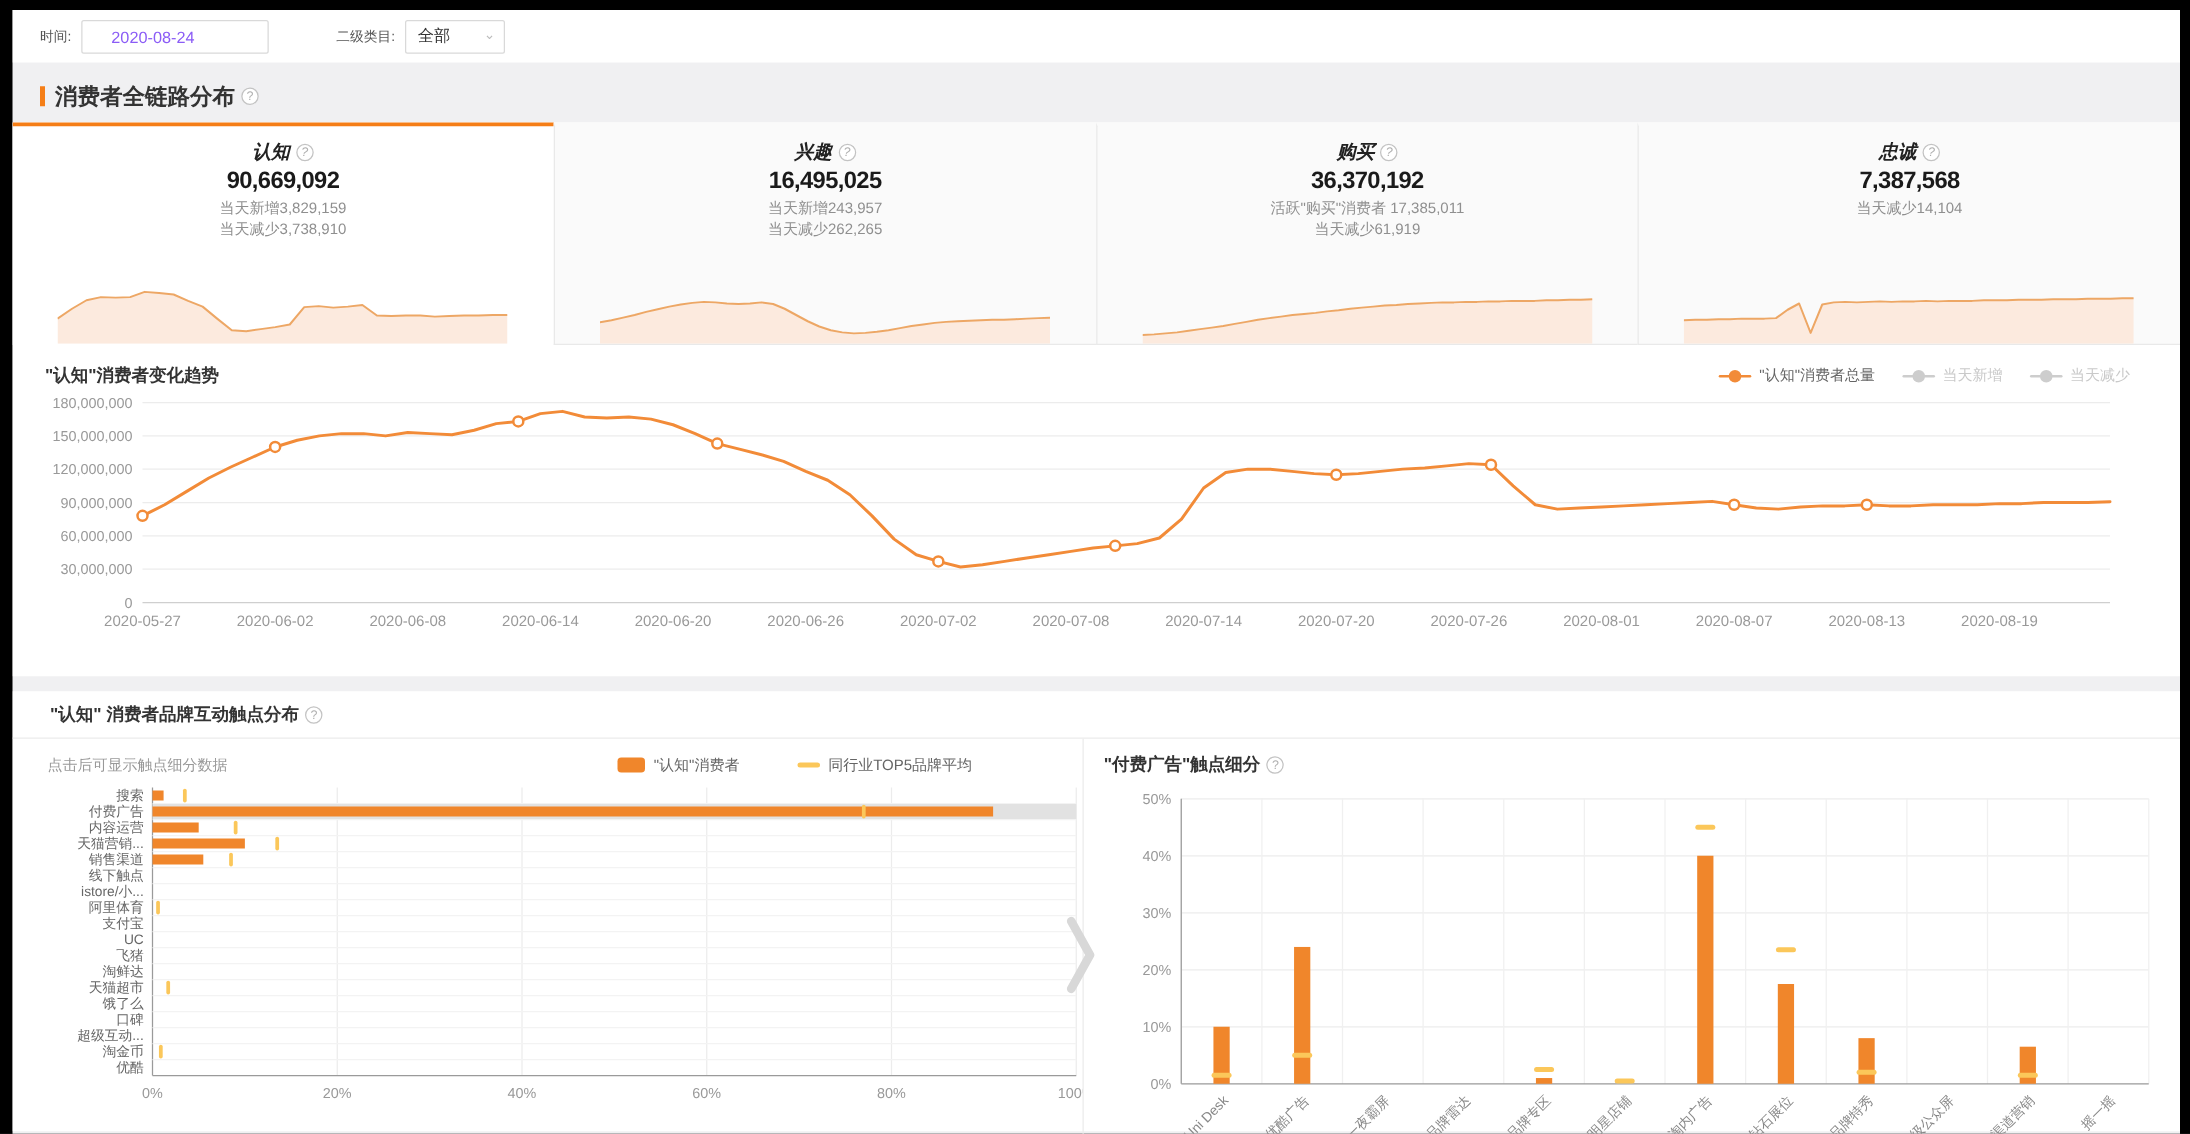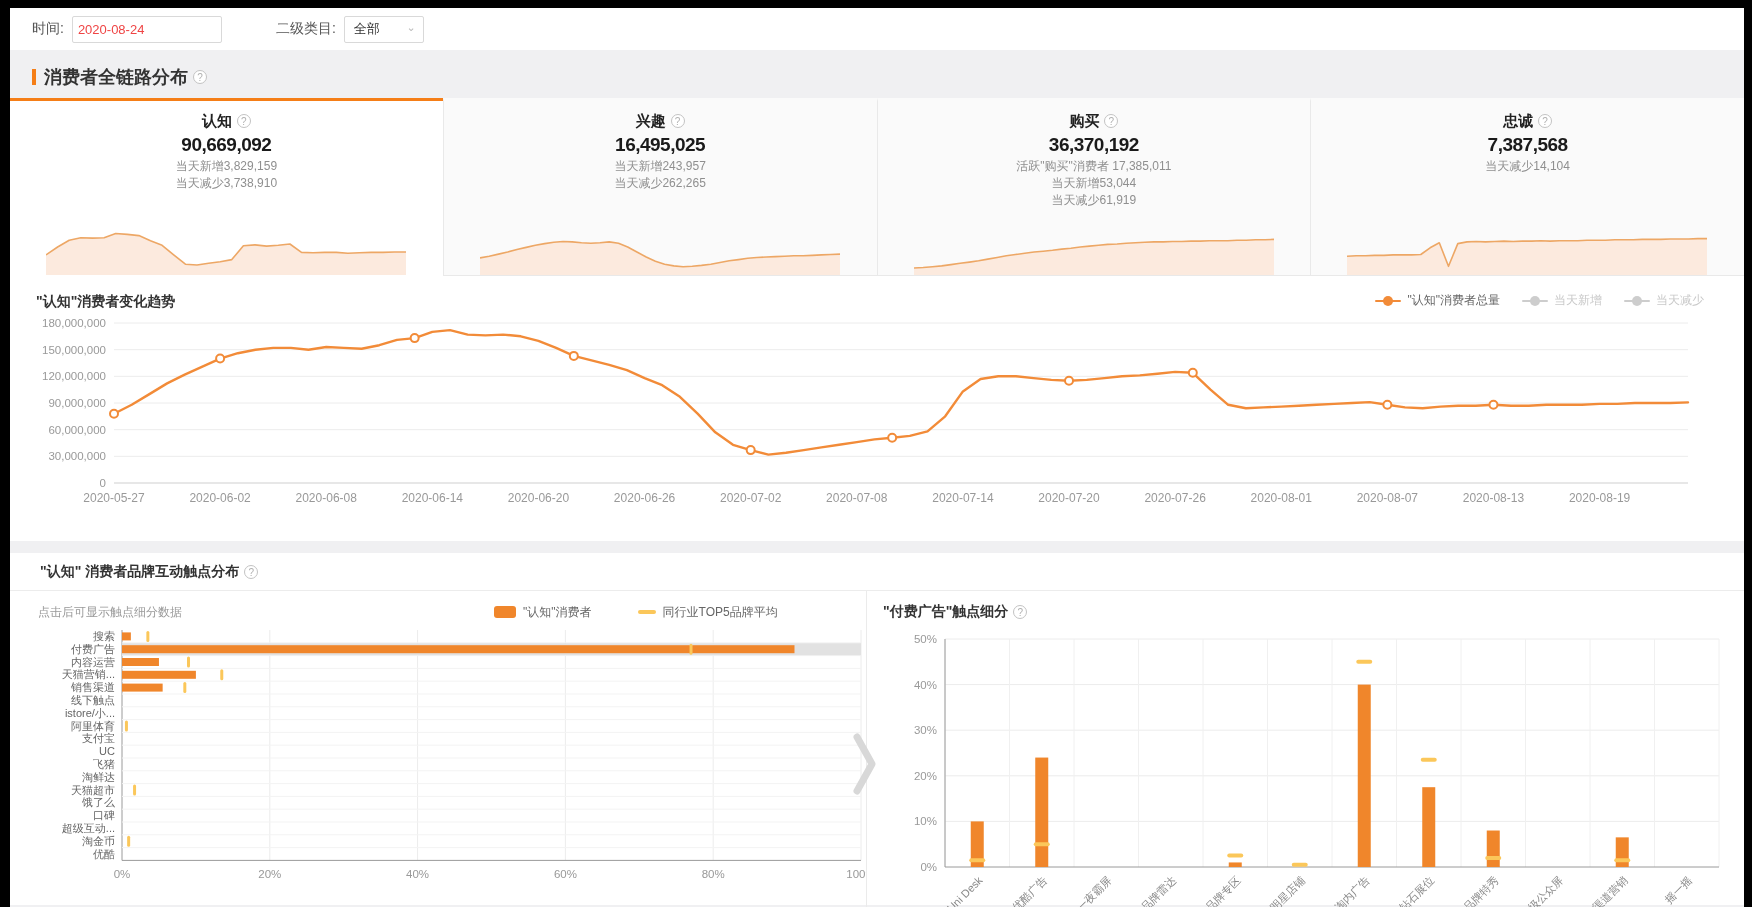--- a/index.html
+++ b/index.html
@@ -2,23 +2,23 @@
 <html><head>
 <meta charset="utf-8">
 <style>
   * { margin:0; padding:0; box-sizing:border-box; }
   html,body { width:1752px; height:907px; overflow:hidden; background:#000; }
   body { font-family:"Liberation Sans","DejaVu Sans",sans-serif; }
   .page { position:absolute; left:10px; top:8px; width:1734px; height:899px; background:#f0f0f2; overflow:hidden; }
 
   
   .topbar { height:42px; background:#fff; display:flex; align-items:center; padding-left:22px; }
-  .tb-label { font-size:14px; color:#555; margin-right:8px; }
+  .tb-label { font-size:11px; color:#555; margin-right:8px; }
   .tb-input { width:150px; height:27px; border:1px solid #d9d9d9; border-radius:2px; background:#fff;
-              font-size:13px; color:#ef4444; padding-left:5px; font-family:inherit; }
+              font-size:13px; color:#8b5cf6; padding-left:23px; font-family:inherit; }
   .tb-gap { width:54px; }
   .tb-select { width:80px; height:27px; border:1px solid #d9d9d9; border-radius:2px; background:#fff;
                font-size:13px; color:#333; display:flex; align-items:center; padding-left:9px; position:relative; cursor:pointer; }
   .tb-select .chev { position:absolute; right:7px; top:4px; color:#bbb; font-size:11px; }
 
   
   .section-header { display:flex; align-items:center; margin:15px 0 9px 22px; }
   .accent-bar { width:4px; height:16px; background:#f57e17; margin-right:8px; }
   .section-title { font-size:18px; font-weight:bold; color:#333; }
 
@@ -26,21 +26,21 @@
            color:#b0b0b0; font-size:10px; line-height:13px; text-align:center; margin-left:5px;
            font-weight:normal; vertical-align:1px; background:#fff; }
 
   
   .main-panel { background:#fff; }
   .cards { display:flex; }
   .card { flex:1; position:relative; height:178px; background:#fafafa; border-top:3px solid transparent;
           border-left:1px solid #e9e9e9; border-bottom:1px solid #e9e9e9; padding-top:11px; cursor:pointer; }
   .card:first-child { border-left:none; }
   .card.active { background:#fff; border-top-color:#f57e17; border-bottom-color:transparent; }
-  .card-title { text-align:center; font-size:15px; font-weight:bold; color:#222; }
+  .card-title { text-align:center; font-size:15px; font-weight:bold; color:#222;font-style:italic; }
   .card-value { text-align:center; font-size:19px; font-weight:bold; color:#1a1a1a; letter-spacing:-0.5px; margin:3px 0 2px; }
   .card-sub { text-align:center; font-size:12px; color:#8f8f8f; line-height:17px; }
   .spark { position:absolute; bottom:0; left:36px; }
 
   .trend-wrap { padding:16px 26px 4px 26px; position:relative; }
   .trend-title { font-size:14px; font-weight:bold; color:#333; }
   .trend-legend { position:absolute; right:40px; top:16px; display:flex; align-items:center; }
   .tl-item { display:flex; align-items:center; margin-left:22px; cursor:pointer; }
   .tl-glyph { position:relative; width:26px; height:10px; margin-right:6px; }
   .tl-glyph .ln { position:absolute; left:0; right:0; top:4px; height:2px; border-radius:1px; }
@@ -107,21 +107,20 @@
           <div class="card-sub">当天减少262,265</div>
           <svg class="spark" width="360" height="48">
             <path d="M0 30.9 L0.0 30.9 L9.2 29.2 L18.5 27.1 L27.7 25.0 L36.9 22.5 L46.2 20.4 L55.4 18.3 L64.6 16.6 L73.8 15.3 L83.1 14.5 L92.3 14.9 L101.5 15.8 L110.8 16.2 L120.0 15.8 L129.2 14.9 L138.5 16.2 L147.7 20.0 L156.9 25.0 L166.2 30.0 L175.4 34.2 L184.6 37.2 L193.8 38.9 L203.1 39.7 L212.3 39.3 L221.5 38.4 L230.8 37.2 L240.0 35.5 L249.2 33.8 L258.5 32.6 L267.7 31.3 L276.9 30.5 L286.2 30.0 L295.4 29.6 L304.6 29.2 L313.8 28.8 L323.1 28.8 L332.3 28.4 L341.5 27.9 L350.8 27.5 L360.0 27.1 L360 48 L0 48 Z" fill="#fceade" stroke="none"></path>
             <path d="M0 30.9 L0.0 30.9 L9.2 29.2 L18.5 27.1 L27.7 25.0 L36.9 22.5 L46.2 20.4 L55.4 18.3 L64.6 16.6 L73.8 15.3 L83.1 14.5 L92.3 14.9 L101.5 15.8 L110.8 16.2 L120.0 15.8 L129.2 14.9 L138.5 16.2 L147.7 20.0 L156.9 25.0 L166.2 30.0 L175.4 34.2 L184.6 37.2 L193.8 38.9 L203.1 39.7 L212.3 39.3 L221.5 38.4 L230.8 37.2 L240.0 35.5 L249.2 33.8 L258.5 32.6 L267.7 31.3 L276.9 30.5 L286.2 30.0 L295.4 29.6 L304.6 29.2 L313.8 28.8 L323.1 28.8 L332.3 28.4 L341.5 27.9 L350.8 27.5 L360.0 27.1" fill="none" stroke="#eda765" stroke-width="1.6" stroke-linejoin="round"></path>
           </svg>
         </div>
         <div class="card">
           <div class="card-title">购买<span class="qmark">?</span></div>
           <div class="card-value">36,370,192</div>
           <div class="card-sub">活跃"购买"消费者 17,385,011</div>
-          <div class="card-sub">当天新增53,044</div>
           <div class="card-sub">当天减少61,919</div>
           <svg class="spark" width="360" height="48">
             <path d="M0 41.0 L0.0 41.0 L9.2 40.5 L18.5 39.7 L27.7 38.9 L36.9 37.6 L46.2 36.3 L55.4 35.1 L64.6 33.8 L73.8 32.1 L83.1 30.5 L92.3 28.8 L101.5 27.5 L110.8 26.3 L120.0 25.0 L129.2 24.2 L138.5 23.3 L147.7 22.1 L156.9 21.2 L166.2 20.0 L175.4 19.1 L184.6 18.3 L193.8 17.4 L203.1 17.0 L212.3 16.2 L221.5 15.8 L230.8 15.3 L240.0 14.9 L249.2 14.9 L258.5 14.5 L267.7 14.5 L276.9 14.1 L286.2 14.1 L295.4 13.7 L304.6 13.7 L313.8 13.7 L323.1 13.2 L332.3 13.2 L341.5 12.8 L350.8 12.8 L360.0 12.4 L360 48 L0 48 Z" fill="#fceade" stroke="none"></path>
             <path d="M0 41.0 L0.0 41.0 L9.2 40.5 L18.5 39.7 L27.7 38.9 L36.9 37.6 L46.2 36.3 L55.4 35.1 L64.6 33.8 L73.8 32.1 L83.1 30.5 L92.3 28.8 L101.5 27.5 L110.8 26.3 L120.0 25.0 L129.2 24.2 L138.5 23.3 L147.7 22.1 L156.9 21.2 L166.2 20.0 L175.4 19.1 L184.6 18.3 L193.8 17.4 L203.1 17.0 L212.3 16.2 L221.5 15.8 L230.8 15.3 L240.0 14.9 L249.2 14.9 L258.5 14.5 L267.7 14.5 L276.9 14.1 L286.2 14.1 L295.4 13.7 L304.6 13.7 L313.8 13.7 L323.1 13.2 L332.3 13.2 L341.5 12.8 L350.8 12.8 L360.0 12.4" fill="none" stroke="#eda765" stroke-width="1.6" stroke-linejoin="round"></path>
           </svg>
         </div>
         <div class="card">
           <div class="card-title">忠诚<span class="qmark">?</span></div>
           <div class="card-value">7,387,568</div>
           <div class="card-sub">当天减少14,104</div>

